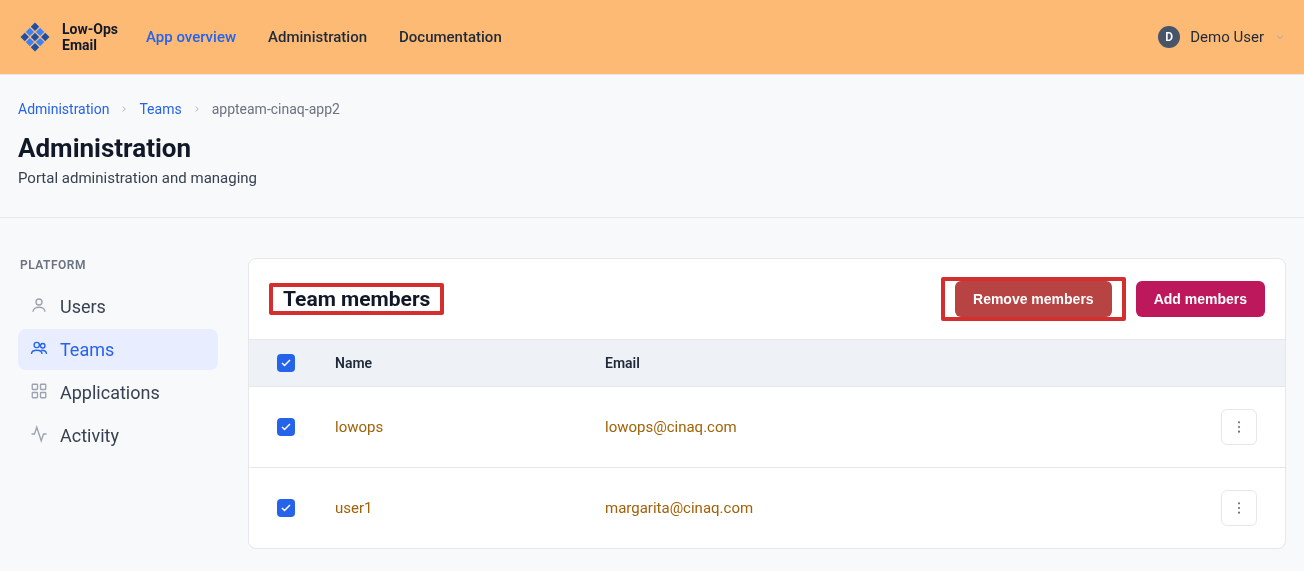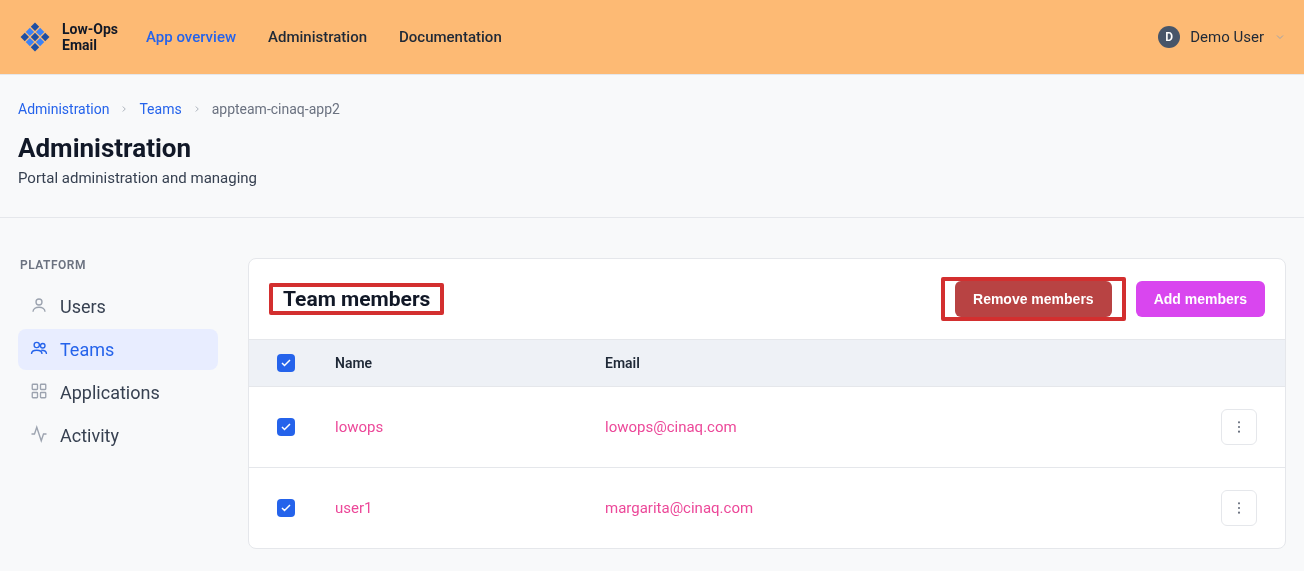--- a/index.html
+++ b/index.html
@@ -157,21 +157,21 @@
     .card-head-spacer { flex: 1; }
     .btn {
       padding: 10px 18px;
       border-radius: 6px;
       font-size: 14px;
       font-weight: 600;
       border: none;
       cursor: pointer;
     }
     .btn-danger { background: #b84343; color: #fff; }
-    .btn-primary { background: #d946ef; color: #fff; }
+    .btn-primary { background: #be185d; color: #fff; }
 
     
     .table-header {
       display: flex;
       align-items: center;
       background: #eef1f6;
       padding: 14px 28px;
       font-size: 14px;
       font-weight: 600;
       color: #1f2937;
@@ -179,21 +179,21 @@
     }
     .col-check { width: 58px; display: flex; align-items: center; }
     .col-name { width: 270px; }
     .col-email { flex: 1; }
     .col-actions { width: 60px; display: flex; justify-content: flex-end; }
     .table-row {
       display: flex;
       align-items: center;
       padding: 22px 28px;
       font-size: 15px;
-      color: #ec4899;
+      color: #a16207;
       border-top: 1px solid #e5e7eb;
     }
     .checkbox {
       width: 18px; height: 18px;
       border-radius: 4px;
       background: #2563eb;
       display: flex;
       align-items: center;
       justify-content: center;
       cursor: pointer;

